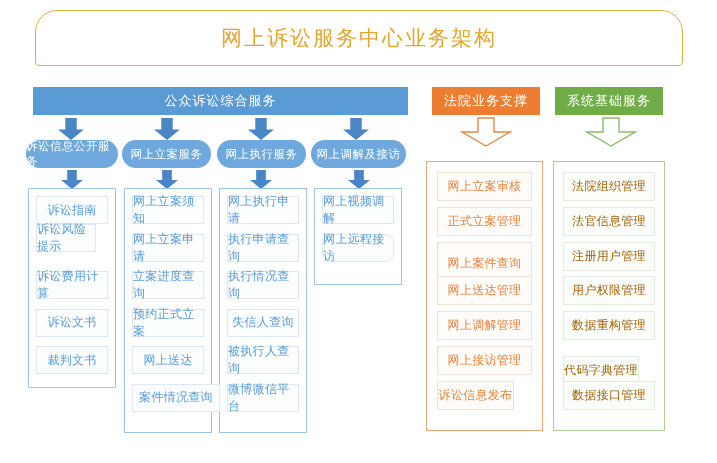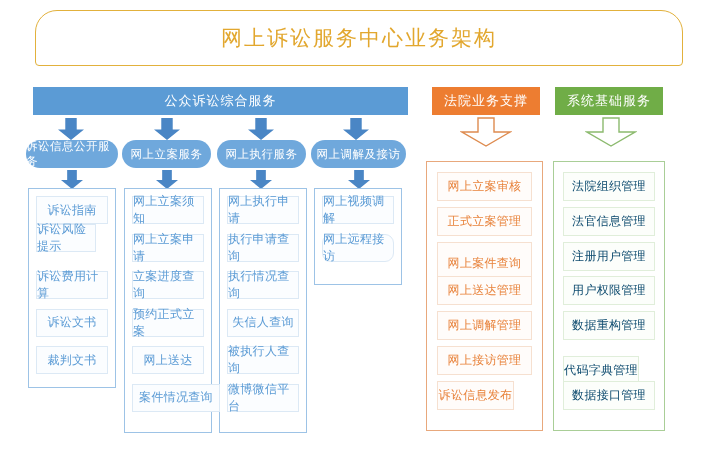--- a/index.html
+++ b/index.html
@@ -87,21 +87,21 @@
     position:absolute;
     box-sizing:border-box;
     border:1px solid #DCE9F5;
     background:#fbfdff;
     display:flex;align-items:center;justify-content:center;
     color:#5B9BD5;
     font-size:12px;
     letter-spacing:0.3px;
   }
   .leaf.orange{ border-color:#F6E0D0; color:#E8833C; background:#fffcfa; }
-  .leaf.green { border-color:#E0EEDA; color:#0c4a6e; background:#fcfefb; }
+  .leaf.green { border-color:#E0EEDA; color:#a16207; background:#fcfefb; }
 </style>
 </head>
 <body>
 
 <div id="title-banner">
   <div id="title-text">网上诉讼服务中心业务架构</div>
 </div>
 
 <div class="header-bar" id="bar-public">公众诉讼综合服务</div>
 <div class="header-bar" id="bar-court">法院业务支撑</div>

